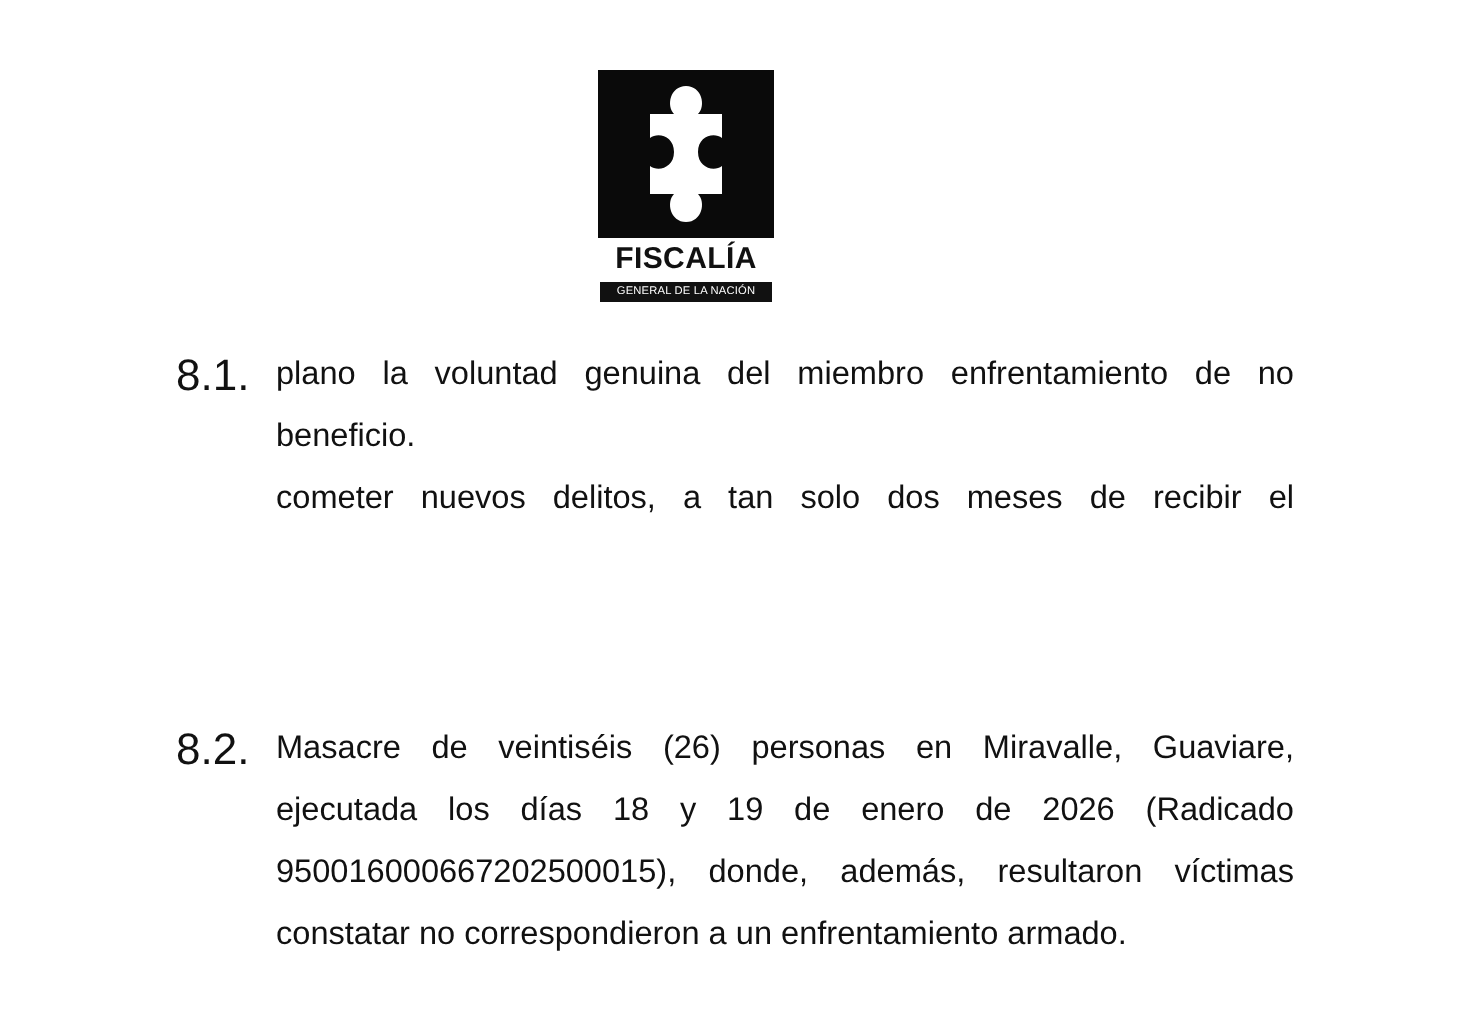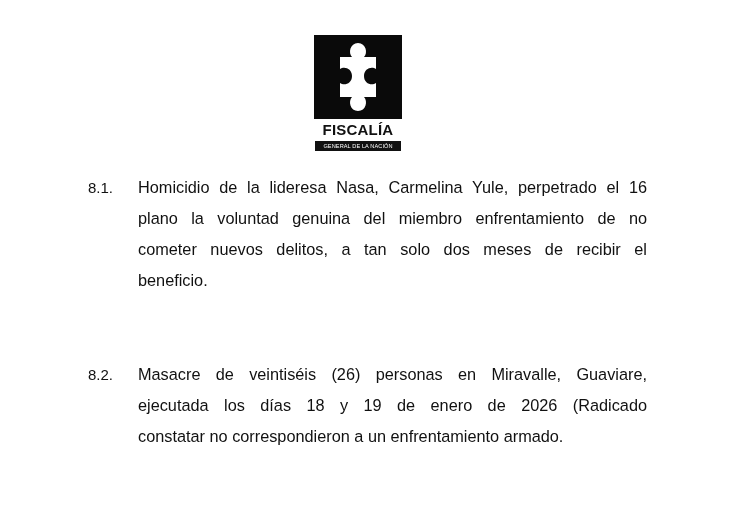--- a/index.html
+++ b/index.html
@@ -10,21 +10,21 @@
     body {
       width: 731px;
       height: 517px;
       position: relative;
       overflow: hidden;
       font-family: "Liberation Sans", sans-serif;
       color: #111111;
     }
     .logo {
       position: absolute;
-      left: 314px;
+      left: 299px;
       top: 35px;
       width: 88px;
       height: 117px;
     }
     .logo-square {
       position: absolute;
       left: 0;
       top: 0;
       width: 88px;
       height: 84px;
@@ -63,21 +63,21 @@
     }
     .item {
       position: absolute;
       left: 88px;
       width: 560px;
     }
     .item-number {
       position: absolute;
       left: 0;
       top: 0;
-      font-size: 15px;
+      font-size: 22px;
       line-height: 31px;
     }
     .item-text {
       position: absolute;
       left: 50px;
       top: 0;
       width: 509px;
       font-size: 16.3px;
       line-height: 31px;
       text-align: justify;
@@ -121,27 +121,27 @@
         Z"></path>
     </svg>
   </div>
   <div class="logo-word">FISCALÍA</div>
   <div class="logo-sub">GENERAL DE LA NACIÓN</div>
 </div>
 
 <div class="item" style="top:172px;">
   <span class="item-number">8.1.</span>
   <p class="item-text">
-    <span class="line">Homicidio de la lideresa Nasa, Carmelina Yule, perpetrado el 16</span>
     <span class="line">plano la voluntad genuina del miembro enfrentamiento de no</span>
+    <span class="line last">beneficio.</span>
     <span class="line">cometer nuevos delitos, a tan solo dos meses de recibir el</span>
-    <span class="line last">beneficio.</span>
   </p>
 </div>
 
 <div class="item" style="top:359px;">
   <span class="item-number">8.2.</span>
   <p class="item-text">
     <span class="line">Masacre de veintiséis (26) personas en Miravalle, Guaviare,</span>
     <span class="line">ejecutada los días 18 y 19 de enero de 2026 (Radicado</span>
+    <span class="line">950016000667202500015), donde, además, resultaron víctimas</span>
     <span class="line last">constatar no correspondieron a un enfrentamiento armado.</span>
   </p>
 </div>
 
 </body></html>

